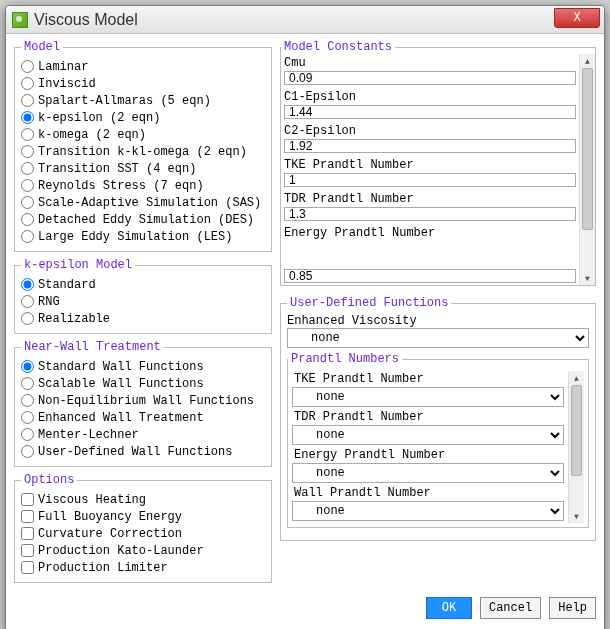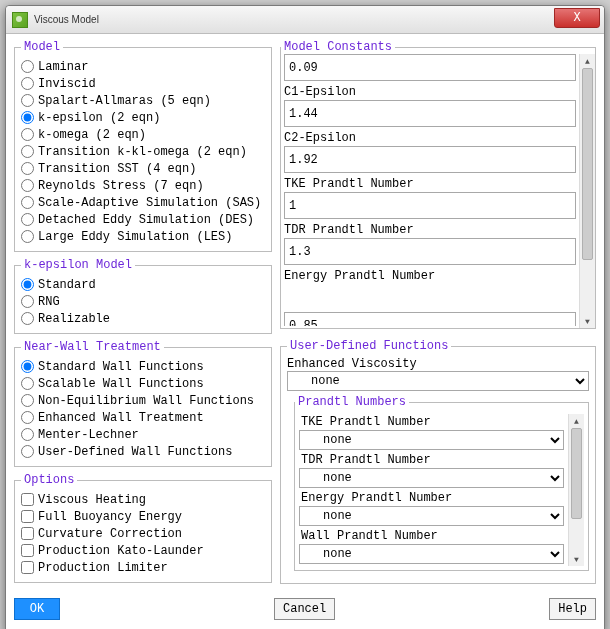--- a/index.html
+++ b/index.html
@@ -1,45 +1,45 @@
 <!DOCTYPE html>
 <html><head>
 <meta charset="utf-8">
 <style>
 * { box-sizing: border-box; font-family: "Courier New", monospace; font-size: 12px; }
 body { margin: 0; background: #d0d0d0; padding: 5px; }
 .window { width: 600px; background: #fff; border: 1px solid #7a7a7a; border-radius: 4px 4px 0 0; box-shadow: 0 3px 12px rgba(0,0,0,0.5); }
 .titlebar { height: 28px; background: linear-gradient(to bottom, #f7f7f7, #e1e1e1); border-radius: 4px 4px 0 0; display: flex; align-items: center; padding: 0 0 0 6px; border-bottom: 1px solid #bcbcbc; }
 .titlebar .app-icon { width: 16px; height: 16px; background: linear-gradient(135deg,#7fc241,#5aa321); border: 1px solid #4a8a18; margin-right: 6px; position: relative; }
 .titlebar .app-icon::after { content:""; position:absolute; width:6px; height:6px; background:#fff; border-radius:50%; top:3px; left:3px; opacity:0.7; }
-.titlebar .title { flex: 1; color: #333; font-family: "Segoe UI", Arial, sans-serif; font-size: 10px; }
+.titlebar .title { flex: 1; color: #333; font-family: "Segoe UI", Arial, sans-serif; font-size: 16px; }
 .close-btn { width: 46px; height: 20px; background: linear-gradient(to bottom, #e57373, #c9302c); border: 1px solid #a02725; border-radius: 0 0 3px 3px; margin-right: 4px; margin-top: -4px; color: #fff; display: flex; align-items: center; justify-content: center; font-family: Arial, sans-serif; font-size: 11px; cursor: default; }
 .body { padding: 6px 8px 8px 8px; display: flex; flex-direction: column; }
 .cols { display: flex; gap: 8px; }
 .left { width: 258px; }
 .right { flex: 1; display: flex; flex-direction: column; gap: 4px; }
 fieldset { border: 1px solid #bcbcbc; border-top: 1px solid #bcbcbc; margin: 0 0 6px 0; padding: 4px 6px 6px 6px; }
 legend { padding: 0 3px; color: #6d28d9; }
 .radio-row, .check-row { display: flex; align-items: center; height: 17px; white-space: nowrap; }
 .radio-row input, .check-row input { margin: 0 4px 0 0; }
 .constants { display: flex; }
 .constants-inner { flex: 1; }
 .clabel { padding: 2px 3px 1px 3px; }
 .cval { margin: 0 3px 2px 3px; }
-.cval input { width: 100%; height: 27px; border: 1px solid #a8a8a8; padding: 0 4px; background: #fff; font-family: Liberation Mono, monospace; }
+.cval input { width: 100%; height: 14px; border: 1px solid #a8a8a8; padding: 0 4px; background: #fff; font-family: Liberation Sans, sans-serif; }
 .vscroll { width: 16px; background: #f0f0f0; border-left: 1px solid #dcdcdc; position: relative; }
 .vscroll .thumb { position: absolute; top: 14px; left: 2px; right: 2px; height: 70%; background: #cdcdcd; border: 1px solid #b0b0b0; border-radius: 2px; }
 .vscroll .arrow { position: absolute; left: 0; right: 0; height: 14px; display: flex; align-items: center; justify-content: center; color: #555; font-size: 8px; }
 .vscroll .arrow.up { top: 0; } .vscroll .arrow.down { bottom: 0; }
 select { width: 100%; height: 20px; border: 1px solid #a8a8a8; background: #fff; font-family: "Courier New", monospace; font-size: 12px; padding-left: 19px; }
 .udf-sub { border: 1px solid #bcbcbc; padding: 3px 4px 4px 4px; margin-top: 2px; display: flex; }
 .udf-sub-inner { flex: 1; }
 .udf-sub .slabel { margin: 1px 0 1px 2px; }
 .udf-sub select { margin-bottom: 2px; }
-.bottom-btns { display: flex; justify-content: space-between; gap: 8px; padding: 8px 0 4px 0; }
+.bottom-btns { display: flex; justify-content: flex-end; gap: 8px; padding: 8px 0 4px 0; }
 .btn { min-width: 46px; height: 22px; border: 1px solid #8a8a8a; background: #f4f4f4; padding: 0 8px; font-family: "Courier New", monospace; font-size: 12px; display: flex; align-items: center; justify-content: center; cursor: default; }
 .btn.primary { background: #1e90ff; color: #fff; border-color: #0d6fcf; }
 .cut { height: 14px; overflow: hidden; margin-top: 28px; }
 </style>
 </head>
 <body>
 
 <div class="window">
   <div class="titlebar">
     <div class="app-icon"></div>
@@ -168,20 +168,21 @@
               <span>Production Limiter</span>
             </label>
         </fieldset>
       </div>
 
       <div class="right">
         <fieldset style="padding:0 0 0 0;">
           <legend>Model Constants</legend>
           <div class="constants">
             <div class="constants-inner">
+              <div class="clabel">Cmu</div>
               <div class="cval"><input value="0.09" style=""></div>
               <div class="clabel">C1-Epsilon</div>
               <div class="cval"><input value="1.44" style=""></div>
               <div class="clabel">C2-Epsilon</div>
               <div class="cval"><input value="1.92" style=""></div>
               <div class="clabel">TKE Prandtl Number</div>
               <div class="cval"><input value="1" style=""></div>
               <div class="clabel">TDR Prandtl Number</div>
               <div class="cval"><input value="1.3" style=""></div>
               <div class="clabel">Energy Prandtl Number</div>
@@ -193,21 +194,21 @@
               <div class="arrow down">▼</div>
             </div>
           </div>
         </fieldset>
 
         <fieldset style="padding:4px 6px 6px 6px;">
           <legend>User-Defined Functions</legend>
           <div class="slabel">Enhanced Viscosity</div>
           <select><option>none</option></select>
 
-          <fieldset style="margin-top:4px; padding:0;margin-left:7px;">
+          <fieldset style="margin-top:4px; padding:0;">
             <legend>Prandtl Numbers</legend>
             <div class="udf-sub" style="border:none;">
               <div class="udf-sub-inner">
                 <div class="slabel">TKE Prandtl Number</div>
                 <select><option>none</option></select>
                 <div class="slabel">TDR Prandtl Number</div>
                 <select><option>none</option></select>
                 <div class="slabel">Energy Prandtl Number</div>
                 <select><option>none</option></select>
                 <div class="slabel">Wall Prandtl Number</div>

